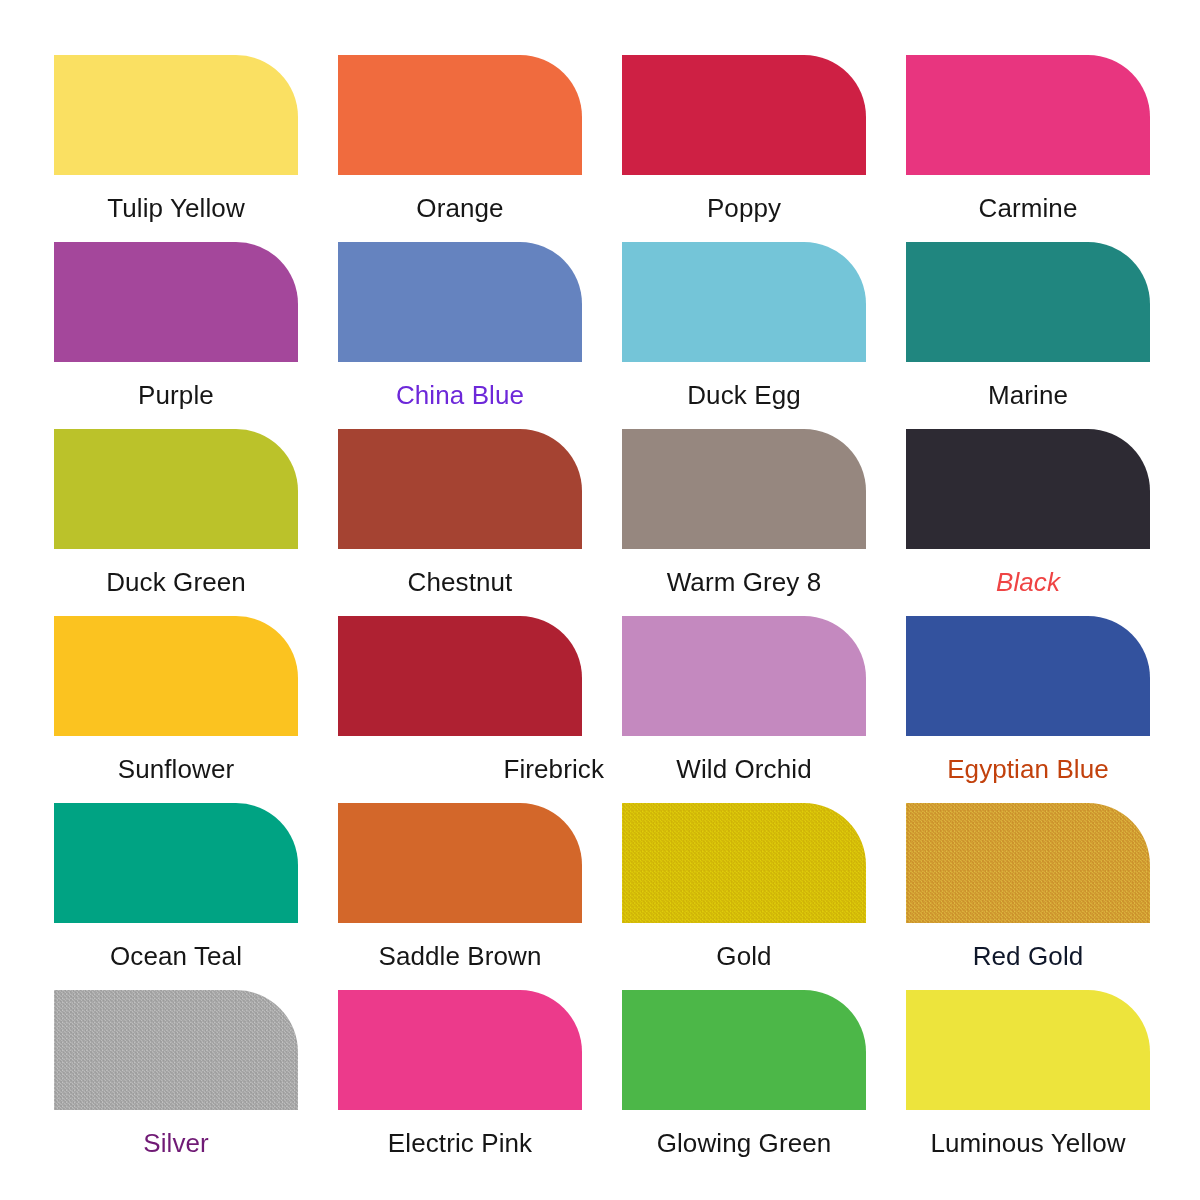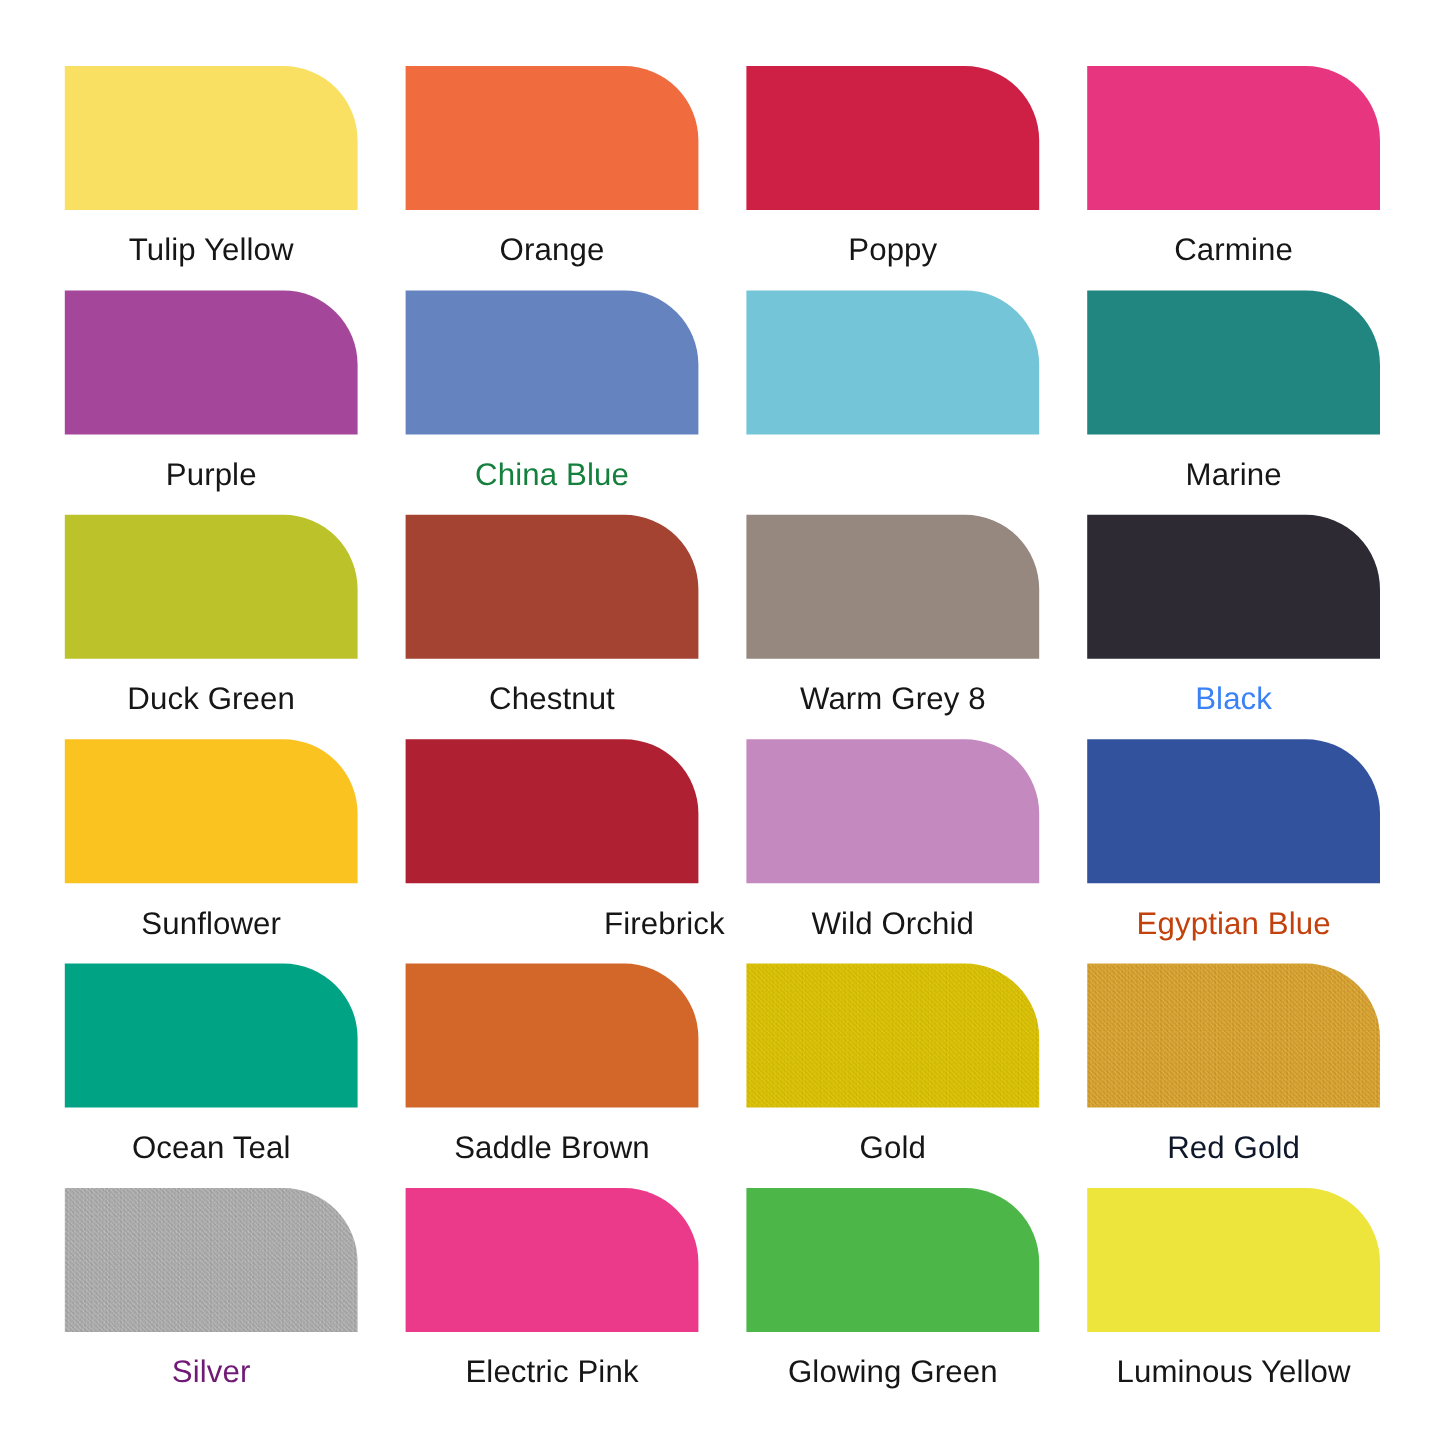--- a/index.html
+++ b/index.html
@@ -132,26 +132,27 @@
       <div class="swatch-cell">
         <div class="swatch-chip-wrap">
           <div class="swatch-chip" style="background-color: rgb(164, 71, 155);"></div>
         </div>
         <div class="swatch-label" style="color: rgb(22, 22, 22);">Purple</div>
       </div>
       <div class="swatch-cell">
         <div class="swatch-chip-wrap">
           <div class="swatch-chip" style="background-color: rgb(101, 131, 191);"></div>
         </div>
-        <div class="swatch-label" style="color: #15803d;">China Blue</div>
+        <div class="swatch-label" style="color: #6d28d9;">China Blue</div>
       </div>
       <div class="swatch-cell">
         <div class="swatch-chip-wrap">
           <div class="swatch-chip" style="background-color: rgb(116, 197, 216);"></div>
         </div>
+        <div class="swatch-label" style="color: rgb(22, 22, 22);">Duck Egg</div>
       </div>
       <div class="swatch-cell">
         <div class="swatch-chip-wrap">
           <div class="swatch-chip" style="background-color: rgb(32, 134, 127);"></div>
         </div>
         <div class="swatch-label" style="color: rgb(22, 22, 22);">Marine</div>
       </div>
       <div class="swatch-cell">
         <div class="swatch-chip-wrap">
           <div class="swatch-chip" style="background-color: rgb(187, 194, 42);"></div>
@@ -167,21 +168,21 @@
       <div class="swatch-cell">
         <div class="swatch-chip-wrap">
           <div class="swatch-chip" style="background-color: rgb(150, 135, 127);"></div>
         </div>
         <div class="swatch-label" style="color: rgb(22, 22, 22);">Warm Grey 8</div>
       </div>
       <div class="swatch-cell">
         <div class="swatch-chip-wrap">
           <div class="swatch-chip" style="background-color: rgb(45, 42, 51);"></div>
         </div>
-        <div class="swatch-label" style="color: #3b82f6;">Black</div>
+        <div class="swatch-label" style="color: #ef4444; font-style: italic;">Black</div>
       </div>
       <div class="swatch-cell">
         <div class="swatch-chip-wrap">
           <div class="swatch-chip" style="background-color: rgb(251, 195, 32);"></div>
         </div>
         <div class="swatch-label" style="color: rgb(22, 22, 22);">Sunflower</div>
       </div>
       <div class="swatch-cell">
         <div class="swatch-chip-wrap">
           <div class="swatch-chip" style="background-color: rgb(175, 33, 50);"></div>

